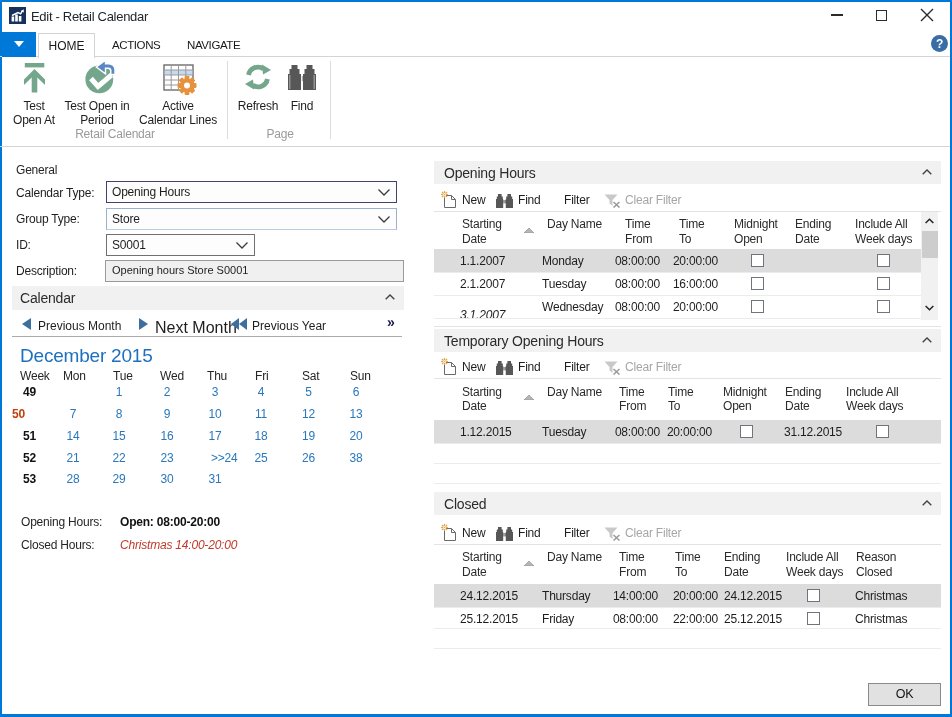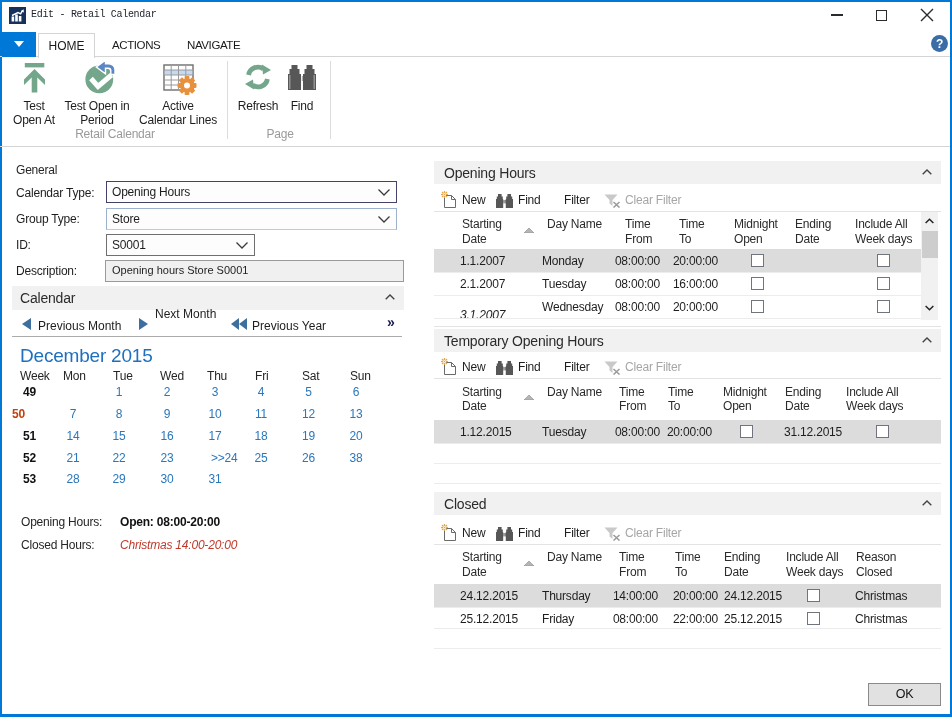--- a/index.html
+++ b/index.html
@@ -13,21 +13,21 @@
 
 <div class="a" style="left:0;top:0;width:952px;height:717px;border:2px solid #0078d7;border-bottom-width:3px;box-sizing:border-box;"></div>
 <svg class="a" style="left:9px;top:7px" width="17" height="17" viewBox="0 0 17 17">
 <rect x="0" y="0" width="17" height="17" fill="#16325c"></rect>
 <rect x="2.6" y="9.5" width="2.6" height="5" fill="#fff"></rect>
 <rect x="6.2" y="7.5" width="2.6" height="7" fill="#fff"></rect>
 <rect x="9.8" y="9.0" width="2.6" height="5.5" fill="#fff"></rect>
 <path d="M3 8.5 L9 5.5 L11.6 6.8 L13.6 3.4" stroke="#fff" stroke-width="1.5" fill="none"></path>
 <path d="M14.6 2.2 L14.9 5.4 L11.9 4.2 Z" fill="#fff"></path>
 </svg>
-<div class="a" style="left:31px;top:9px;font-size:10px;letter-spacing:-0.3px;color:#21262e;font-family:Liberation Mono, monospace;">Edit - Retail Calendar</div>
+<div class="a" style="left:31px;top:9px;font-size:13px;letter-spacing:-0.3px;color:#21262e;">Edit - Retail Calendar</div>
 <div class="a" style="left:831px;top:14px;width:12px;height:2px;background:#2b2b2b;"></div>
 <div class="a" style="left:876px;top:10px;width:11px;height:11px;border:1.5px solid #2b2b2b;box-sizing:border-box;"></div>
 <svg class="a" style="left:920px;top:8px" width="14" height="14" viewBox="0 0 14 14">
 <path d="M1 1 L13 13 M13 1 L1 13" stroke="#2b2b2b" stroke-width="1.4"></path>
   </svg>
 <div class="a" style="left:0;top:56px;width:950px;height:1px;background:#d4d4d4;"></div>
 <div class="a" style="left:2px;top:32px;width:34px;height:25px;background:#0078d7;"></div>
 <svg class="a" style="left:14px;top:41px" width="10" height="7" viewBox="0 0 10 7">
 <path d="M0 0 L10 0 L5 6 Z" fill="#fff"></path>
   </svg>
@@ -127,21 +127,21 @@
 <svg class="a" style="left:385px;top:294px" width="10" height="6" viewBox="0 0 10 6">
 <path d="M0.7 5.3 L5 1 L9.3 5.3" stroke="#444" stroke-width="1.4" fill="none"></path>
   </svg>
 <svg class="a" style="left:22px;top:318px" width="9" height="12" viewBox="0 0 9 12">
 <path d="M9 0 L9 12 L0 6 Z" fill="#3d6f9e"></path>
   </svg>
 <div class="a" style="left:38px;top:319px;font-size:12px;letter-spacing:0;">Previous Month</div>
 <svg class="a" style="left:139px;top:318px" width="9" height="12" viewBox="0 0 9 12">
 <path d="M0 0 L0 12 L9 6 Z" fill="#3d6f9e"></path>
   </svg>
-<div class="a" style="left:155px;top:307px;font-size:12px;letter-spacing:0;">Next Month</div>
+<div class="a" style="left:155px;top:319px;font-size:16px;letter-spacing:0;">Next Month</div>
 <svg class="a" style="left:231px;top:318px" width="16" height="12" viewBox="0 0 16 12">
 <path d="M8 0 L8 12 L0 6 Z" fill="#3d6f9e"></path>
     <path d="M16 0 L16 12 L8 6 Z" fill="#3d6f9e"></path>
   </svg>
 <div class="a" style="left:252px;top:319px;font-size:12px;letter-spacing:0;">Previous Year</div>
 <div class="a" style="left:387px;top:314px;font-weight:bold;color:#1a1a4e;font-size:14px;">»</div>
 <div class="a" style="left:12px;top:336px;width:390px;height:1px;background:#ababab;"></div>
 <div class="a" style="left:20px;top:345px;font-size:19px;color:#1e70bf;">December 2015</div>
 <div class="a" style="left:20px;top:369px;color:#262626;">Week</div>
 <div class="a" style="left:63px;top:369px;color:#262626;">Mon</div>

